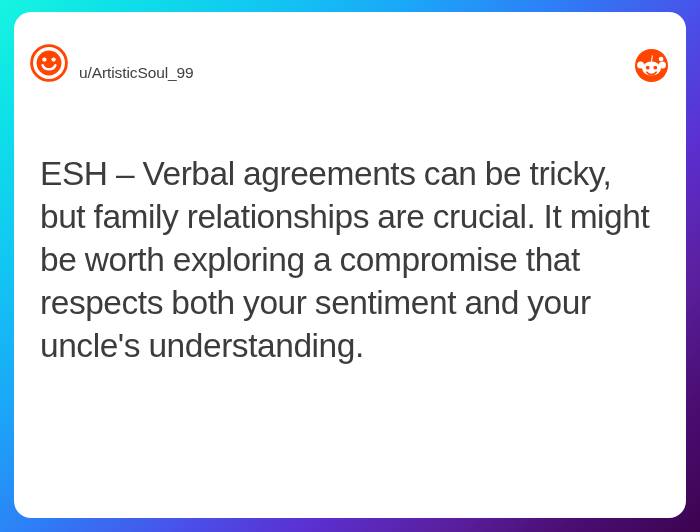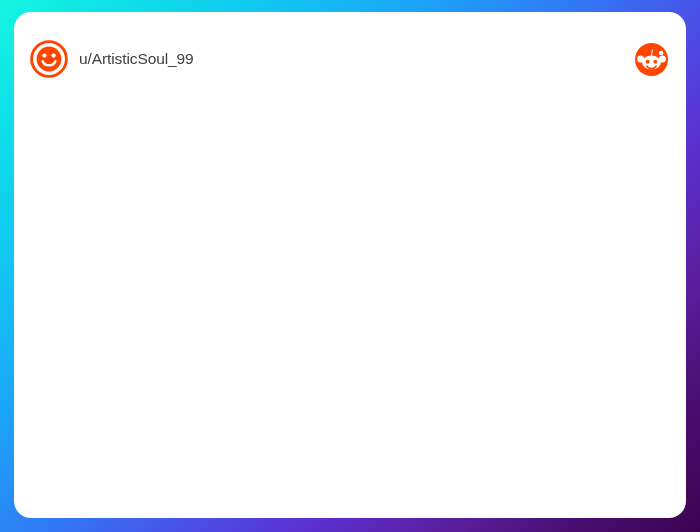--- a/index.html
+++ b/index.html
@@ -43,21 +43,21 @@
   }
 
   
   .card-header {
     position: absolute;
     top: 24px;
     left: 0;
     right: 0;
     height: 46px;
     display: flex;
-    align-items: center;
+    align-items: flex-end;
     padding: 0 18px 0 16px;
     box-sizing: border-box;
   }
 
   .avatar {
     width: 38px;
     height: 38px;
     flex: 0 0 38px;
     display: block;
   }
@@ -129,16 +129,17 @@
             <circle cx="27.4" cy="15.9" r="3.5"></circle>
           </g>
           <circle cx="12.7" cy="18.7" r="1.9" fill="#ff4500"></circle>
           <circle cx="20.3" cy="18.7" r="1.9" fill="#ff4500"></circle>
           <path d="M11.9 23.2 A5.6 5.6 0 0 0 21.1 23.2" fill="none" stroke="#ff4500" stroke-width="1.6" stroke-linecap="round"></path>
         </svg>
       </span>
 
     </div>
 
+    <div class="post-body">ESH – Verbal agreements can be tricky, but family relationships are crucial. It might be worth exploring a compromise that respects both your sentiment and your uncle's understanding.</div>
 
   </div>
 
 </div>
 
 </body></html>

